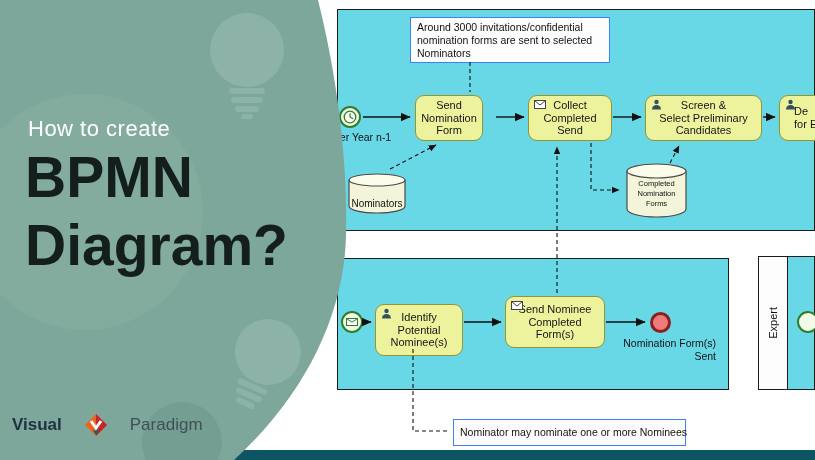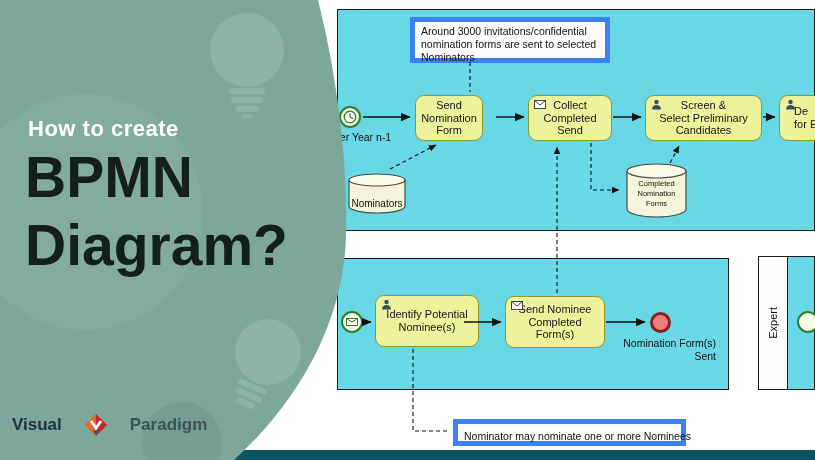--- a/index.html
+++ b/index.html
@@ -23,21 +23,21 @@
   .task {
     position:absolute; background:#edf39c; border:1.5px solid #95952e;
     border-radius:9px; box-sizing:border-box;
     display:flex; align-items:center; justify-content:center;
     text-align:center; font-size:11px; line-height:1.14; color:#151515;
     padding:2px 3px;
   }
   .task .corner-icon { position:absolute; top:3px; left:5px; }
   .tlines span { display:block; }
   .annotation {
-    position:absolute; background:#fdfdfd; border:5px solid #3b82f6;
+    position:absolute; background:#fdfdfd; border:1px solid #3b82f6;
     box-sizing:border-box; font-size:10.5px; color:#111;
     padding:3px 6px; line-height:1.25;
   }
   .event {
     position:absolute; border-radius:50%; box-sizing:border-box;
     display:flex; align-items:center; justify-content:center;
   }
   .event.start { border:2px solid #2e7d2e; background:#f3fbe6; }
   .event.end   { border:3px solid #8c1f1f; background:#ef7b7b; }
   .label { position:absolute; font-size:10.5px; color:#111; text-align:right; line-height:1.2; }
@@ -49,30 +49,30 @@
   .store-lines {
     position:absolute; left:0; right:0; top:17px; text-align:center;
     font-size:7.5px; line-height:1.3; color:#111;
   }
   .store-lines span { display:block; }
   .connectors { position:absolute; left:0; top:0; pointer-events:none; }
   .bottom-bar { position:absolute; left:225px; top:450px; width:590px; height:10px; background:#0d5562; }
   
   .panel-svg { position:absolute; left:0; top:0; }
   .kicker {
-    position:absolute; color:#ffffff; font-size:22px; font-weight:700;
+    position:absolute; color:#ffffff; font-size:22px; font-weight:400;
     letter-spacing:0.5px; line-height:1;
   }
   .big-title {
     position:absolute; color:#141f1d; font-size:57px; font-weight:800;
     line-height:1; letter-spacing:0px;
   }
   .logo { position:absolute; display:flex; align-items:center; gap:22px; }
   .logo .w1 { font-size:17px; font-weight:700; color:#20323e; }
-  .logo .w2 { font-size:17px; font-weight:700; color:#3e5058; }
+  .logo .w2 { font-size:17px; font-weight:400; color:#3e5058; }
 </style>
 </head>
 <body>
 
 <div class="canvas">
 
   <div class="pool" style="left:337px;top:9px;width:478px;height:222px"></div>
   <div class="pool" style="left:337px;top:258px;width:392px;height:132px"></div>
   <div class="lane-band" style="left:758px;top:256px;width:30px;height:134px">
     <span class="vtext">Expert</span>
@@ -136,21 +136,21 @@
         <circle cx="5.5" cy="3" r="2.2" fill="#35505c"></circle>
         <path d="M1,10.5 a4.5,4.5 0 0 1 9,0 Z" fill="#35505c"></path>
       </svg>
     </span>
     <span class="tlines">
       <span>De</span>
       <span>for Ex</span>
     </span>
   </div>
 
-  <div class="task" style="left:375px;top:295px;width:104px;height:52px">
+  <div class="task" style="left:375px;top:304px;width:88px;height:52px">
     <span class="corner-icon">
       <svg width="11" height="11" viewBox="0 0 11 11">
         <circle cx="5.5" cy="3" r="2.2" fill="#35505c"></circle>
         <path d="M1,10.5 a4.5,4.5 0 0 1 9,0 Z" fill="#35505c"></path>
       </svg>
     </span>
     <span>Identify Potential Nominee(s)</span>
   </div>
 
   <div class="task" style="left:505px;top:296px;width:100px;height:52px">

